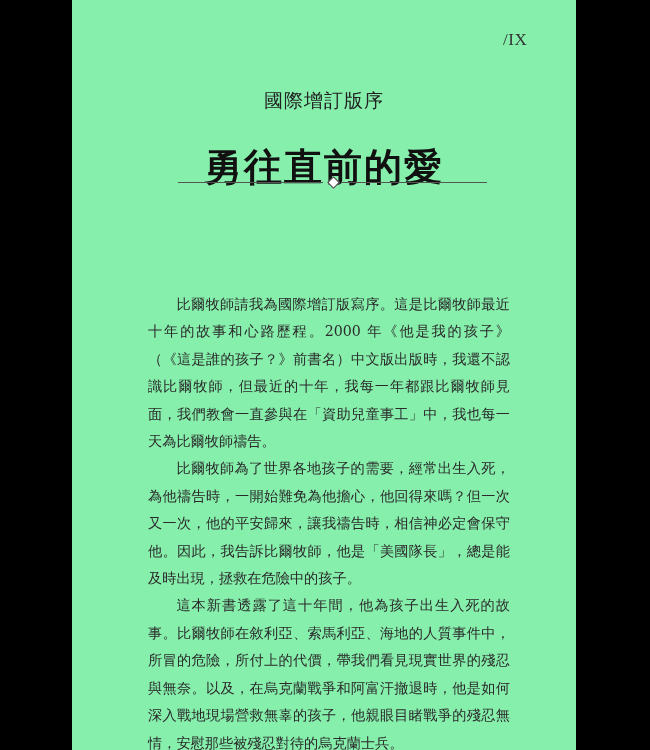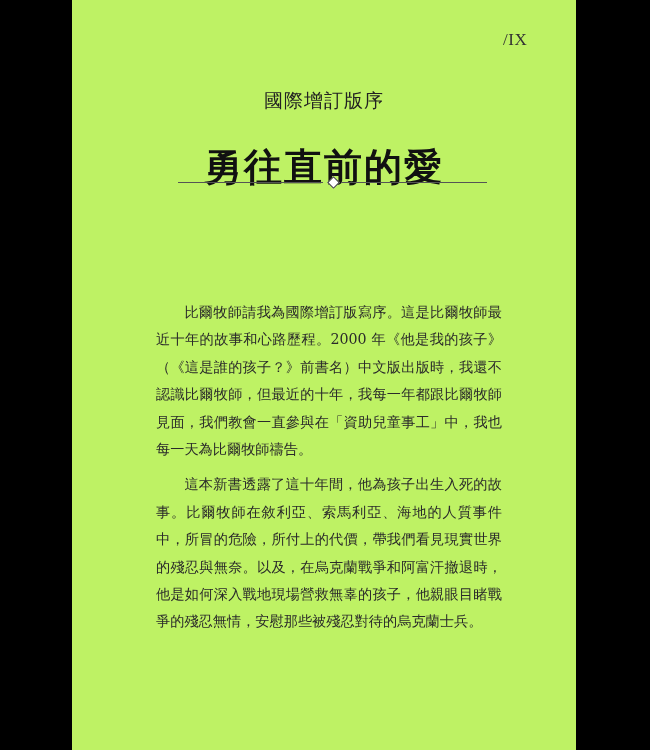--- a/index.html
+++ b/index.html
@@ -9,21 +9,21 @@
     height: 750px;
     background: #000000;
     overflow: hidden;
   }
   .page {
     position: absolute;
     left: 72px;
     top: 0;
     width: 504px;
     height: 750px;
-    background: #bef264;
+    background: #86efac;
   }
   .page-number {
     position: absolute;
     left: 431px;
     top: 30px;
     font-family: "Liberation Serif", "DejaVu Serif", serif;
     font-size: 17px;
     color: #333333;
     letter-spacing: 0.5px;
   }
@@ -81,34 +81,35 @@
     top: 291px;
     width: 362px;
     font-family: "DejaVu Serif", "Liberation Serif", serif;
     font-size: 14.2px;
     line-height: 27.4px;
     color: #2a2a2a;
     text-align: justify;
     text-justify: inter-character;
   }
   .body-text p {
-    margin: 8px;
+    margin: 0;
     text-indent: 2em;
   }
 </style>
 </head>
 <body>
 
 <div class="page">
   <div class="page-number">/IX</div>
   <div class="subtitle">國際增訂版序</div>
   <div class="title">勇往直前的愛</div>
   <div class="ornament">
     <div class="line left"></div>
     <div class="diamond"></div>
     <div class="line right"></div>
   </div>
   <div class="body-text">
     <p>比爾牧師請我為國際增訂版寫序。這是比爾牧師最近十年的故事和心路歷程。2000 年《他是我的孩子》（《這是誰的孩子？》前書名）中文版出版時，我還不認識比爾牧師，但最近的十年，我每一年都跟比爾牧師見面，我們教會一直參與在「資助兒童事工」中，我也每一天為比爾牧師禱告。</p>
+    <p>比爾牧師為了世界各地孩子的需要，經常出生入死，為他禱告時，一開始難免為他擔心，他回得來嗎？但一次又一次，他的平安歸來，讓我禱告時，相信神必定會保守他。因此，我告訴比爾牧師，他是「美國隊長」，總是能及時出現，拯救在危險中的孩子。</p>
     <p>這本新書透露了這十年間，他為孩子出生入死的故事。比爾牧師在敘利亞、索馬利亞、海地的人質事件中，所冒的危險，所付上的代價，帶我們看見現實世界的殘忍與無奈。以及，在烏克蘭戰爭和阿富汗撤退時，他是如何深入戰地現場營救無辜的孩子，他親眼目睹戰爭的殘忍無情，安慰那些被殘忍對待的烏克蘭士兵。</p>
 
   </div>
 </div>
 
 </body></html>

